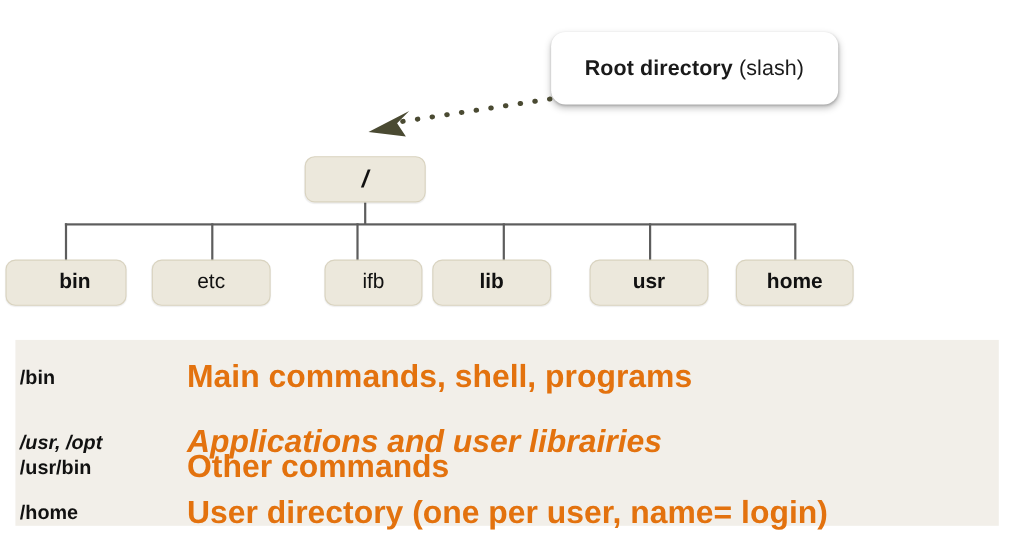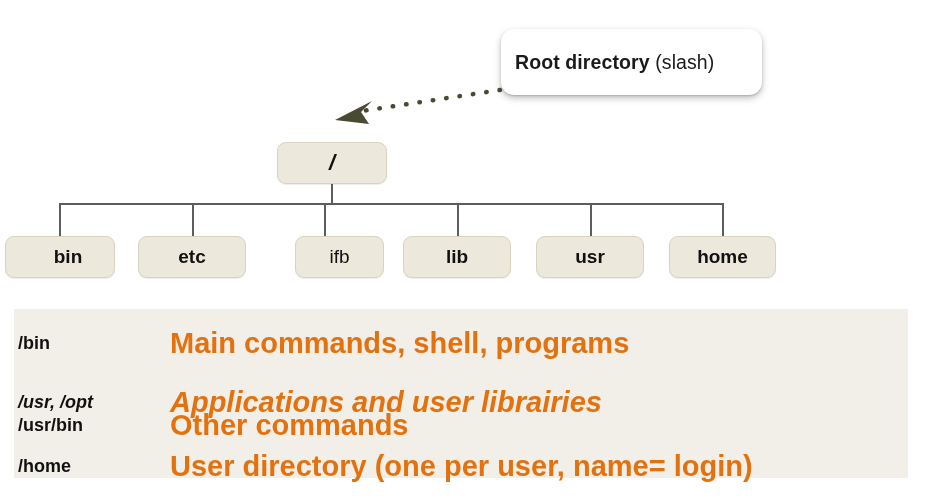--- a/index.html
+++ b/index.html
@@ -26,23 +26,23 @@
     position: absolute;
     left: 501px;
     top: 29px;
     width: 261px;
     height: 66px;
     background: #ffffff;
     border-radius: 13px;
     box-shadow: 0 3px 7px rgba(0,0,0,0.26), 0 1px 2px rgba(0,0,0,0.16);
     display: flex;
     align-items: center;
-    justify-content: flex-start;
+    justify-content: flex-end;
     box-sizing: border-box;
-    padding: 0 14px;
+    padding: 0 31px;
   }
   .callout-text {
     font-size: 19.5px;
     color: #1a1a1a;
     white-space: nowrap;
     letter-spacing: 0.1px;
   }
   .callout-text .strong {
     font-weight: bold;
   }
@@ -157,23 +157,23 @@
   <div class="line v" style="left:59px; top:203px; height:34px;"></div>
   <div class="line v" style="left:192px; top:203px; height:34px;"></div>
   <div class="line v" style="left:324px; top:203px; height:34px;"></div>
   <div class="line v" style="left:457px; top:203px; height:34px;"></div>
   <div class="line v" style="left:590px; top:203px; height:34px;"></div>
   <div class="line v" style="left:722px; top:203px; height:34px;"></div>
 
   <div class="node root">/</div>
 
   <div class="node child bold" style="left:5px;   width:110px;padding-left:16px;">bin</div>
-  <div class="node child" style="left:138px; width:108px;font-weight:bold;">etc</div>
+  <div class="node child" style="left:138px; width:108px;">etc</div>
   <div class="node child" style="left:271px; width:89px;margin-left:24px;">ifb</div>
-  <div class="node child bold" style="left:403px; width:108px;">lib</div>
+  <div class="node child bold" style="left:393px; width:108px;">lib</div>
   <div class="node child bold" style="left:536px; width:108px;">usr</div>
   <div class="node child bold" style="left:669px; width:107px;">home</div>
 
   <div class="legend">
 
     <div class="legend-row" style="top:14px;">
       <span class="legend-path">/bin</span>
       <span class="legend-desc">Main commands, shell, programs</span>
     </div>
 

